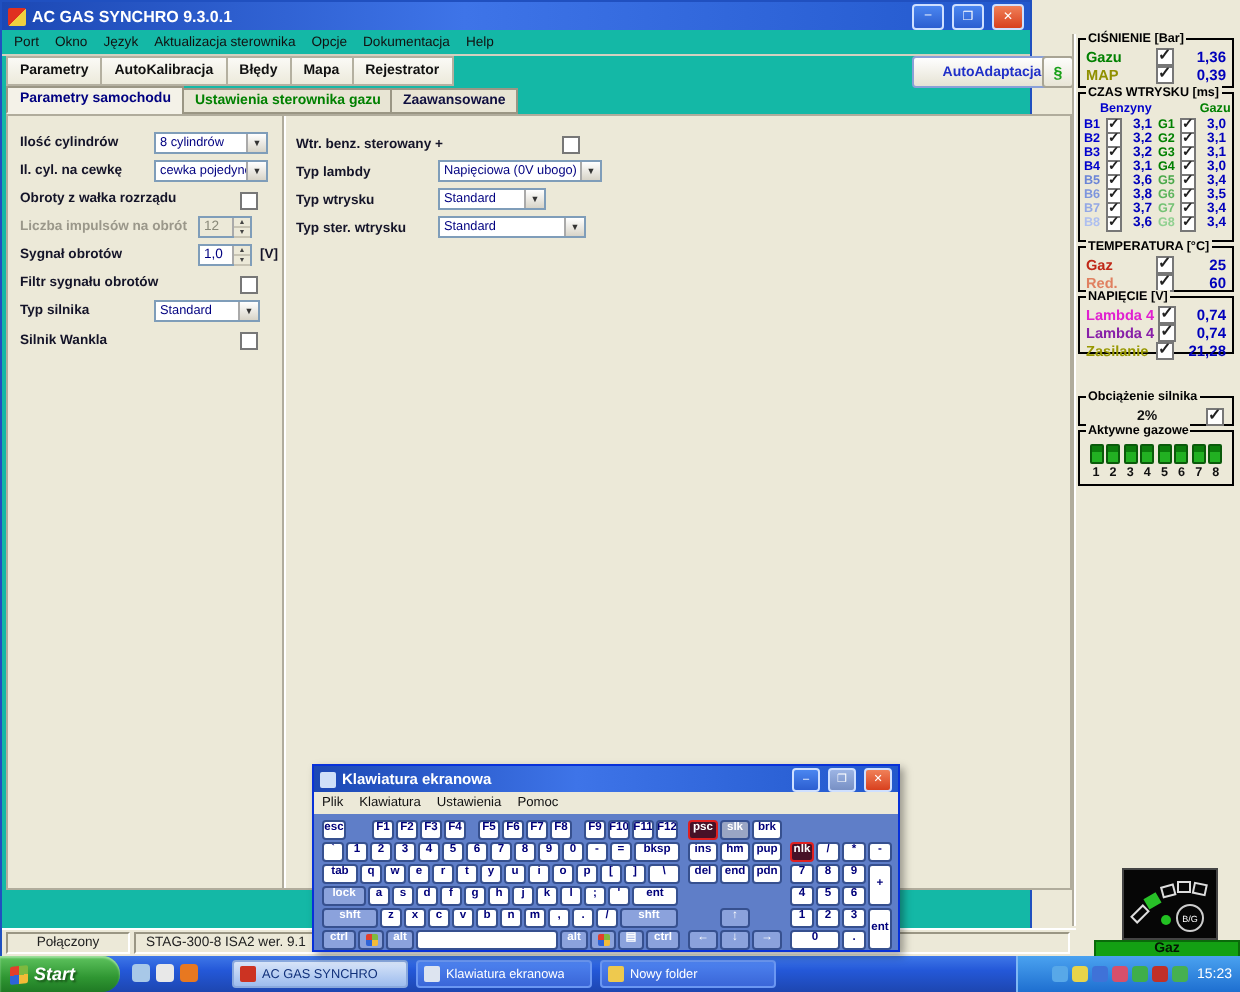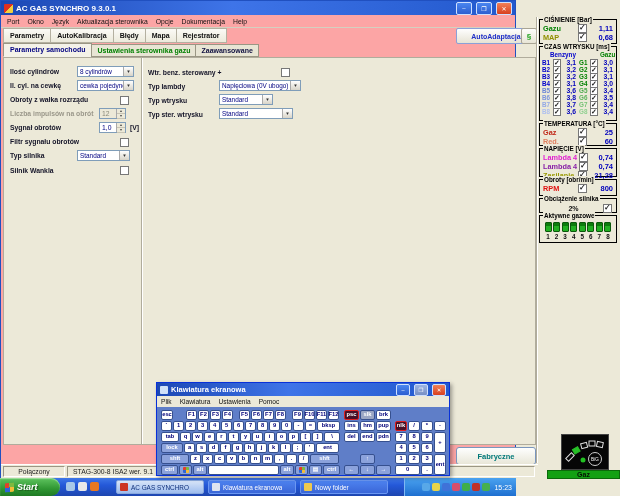--- a/index.html
+++ b/index.html
@@ -1,19 +1,19 @@
 <!DOCTYPE html>
 <html><head>
 <meta charset="utf-8">
 <style>
   html,body{margin:0;padding:0}
   body{font-family:"Liberation Sans",sans-serif;-webkit-font-smoothing:antialiased}
   #root{position:relative;width:620px;height:496px;overflow:hidden;background:#ece9d8}
   
-  .mainwin{position:absolute;left:0;top:0;width:516px;height:478px;background:#fca5a5;border:1px solid #2050c0;box-sizing:border-box}
+  .mainwin{position:absolute;left:0;top:0;width:516px;height:478px;background:#14b8a6;border:1px solid #2050c0;box-sizing:border-box}
   .mtitle{position:absolute;left:0;top:0;right:0;height:14px;background:linear-gradient(90deg,#1c48b4,#3e74e8 45%,#2258cc);display:flex;align-items:center;padding:0 3px;gap:3px}
   .appicon{width:9px;height:9px;background:linear-gradient(135deg,#e03020 50%,#f0d040 50%);border-radius:1px;flex:0 0 auto}
   .mtitle .t{color:#fff;font-weight:bold;font-size:8px;flex:1;white-space:nowrap}
   .wbtn{width:14px;height:11px;border-radius:2px;border:1px solid #cfe0ff;display:flex;align-items:center;justify-content:center;color:#fff;font-size:6px;margin-left:1px;background:linear-gradient(#4a86f0,#2c5ed0);cursor:default}
   .wbtn.close{background:linear-gradient(#f08058,#d8401e)}
   .mmenu{position:absolute;top:14px;left:0;right:0;height:12px;display:flex;align-items:center;padding-left:2px;border-bottom:1px solid #d4d0c0}
   .mitem{font-size:6.8px;padding:0 4px;color:#111;white-space:nowrap}
   .mtabs{position:absolute;top:27px;left:2px;display:flex;height:15px}
   .tbtn{border:1px solid #b4b0a0;background:linear-gradient(#fbfaf6,#eceadb);font-size:7px;font-weight:bold;padding:0 6px;margin-right:-1px;color:#101010;display:flex;align-items:center;white-space:nowrap}
   .autoad{position:absolute;top:27px;left:455px;width:78px;height:14px;border:1px solid #8aa0d8;background:linear-gradient(#fefefe,#e6e3d4);color:#2030c8;font-weight:bold;font-size:7px;display:flex;align-items:center;justify-content:center;border-radius:2px}
@@ -85,21 +85,21 @@
   .krow{display:flex;height:11px}
   .kseg{display:flex;flex-wrap:nowrap;flex:0 0 auto}
   .key{flex:0 0 auto;height:10px;margin:0 1px 1px 0;background:#fff;border:1px solid #36508f;border-radius:2px;color:#00007a;font-size:5.8px;font-weight:bold;display:flex;align-items:center;justify-content:center;line-height:1;box-sizing:border-box;white-space:nowrap;overflow:hidden}
   .kmod{background:#8ba2dc;color:#fff}
   .kgray{background:#9aa6c4;color:#fff}
   .kdark{background:#471127;color:#fff;border-color:#e02020}
   .tall{height:21px;position:relative;z-index:2}
   .ksp{flex:0 0 auto;height:10px}
   .winlogo{width:6px;height:6px;border-radius:1px;background:conic-gradient(#7eb93f 0 25%,#f3bb37 0 50%,#2f64d7 0 75%,#e23f2b 0)}
   
-  .tbar{position:absolute;left:0;top:478px;width:516px;height:18px;background:linear-gradient(#3e77e8,#2458d8 40%,#1d46b0)}
+  .tbar{position:absolute;left:0;top:478px;width:620px;height:18px;background:linear-gradient(#3e77e8,#2458d8 40%,#1d46b0)}
   .start{position:absolute;left:0;top:0;width:60px;height:18px;border-radius:0 9px 9px 0;background:linear-gradient(#5fc45f,#2f9632 60%,#1f7a24);display:flex;align-items:center;gap:3px;padding-left:5px;box-sizing:border-box;box-shadow:inset 0 1px 1px #9fe09f}
   .slogo{width:9px;height:9px;border-radius:1px;background:conic-gradient(#7eb93f 0 25%,#f3bb37 0 50%,#2f64d7 0 75%,#e23f2b 0);transform:skewY(-6deg)}
   .stext{color:#fff;font-weight:bold;font-style:italic;font-size:9px;text-shadow:1px 1px 1px #1a5a1a}
   .ql{position:absolute;left:66px;top:4px;display:flex;gap:3px}
   .qlico{width:9px;height:9px;border-radius:2px}
   .tasks{position:absolute;left:116px;top:2px;display:flex;gap:4px}
   .taskbtn{width:88px;height:14px;border-radius:2px;background:linear-gradient(#4d82ef,#3a66d8);border:1px solid #6b97f2;display:flex;align-items:center;gap:3px;padding:0 3px;box-sizing:border-box}
   .taskbtn.active{background:linear-gradient(#d7e4f8,#9dbcee);border-color:#89a8dd}
   .tlabel{color:#fff;font-size:6.4px;white-space:nowrap;overflow:hidden}
   .taskbtn.active .tlabel{color:#10307a}
@@ -221,26 +221,26 @@
     </div>
 
     <div class="rdiv"></div>
     <div class="rpanel">
 
       <div class="gb" style="top:2px;height:25px">
         <span class="gt">CIŚNIENIE [Bar]</span>
       <div class="prow">
             <span class="plab" style="color: rgb(0, 128, 0);">Gazu</span>
             <span class="cb checked"></span>
-            <span class="pval">1,11</span>
+            <span class="pval">1,36</span>
           </div>
           <div class="prow">
             <span class="plab" style="color: rgb(144, 144, 0);">MAP</span>
             <span class="cb checked"></span>
-            <span class="pval">0,68</span>
+            <span class="pval">0,39</span>
           </div>
         </div>
 
       <div class="gb" style="top:29px;height:75px">
         <span class="gt">CZAS WTRYSKU  [ms]</span>
         <div class="ihead">
           <span class="hp">Benzyny</span>
           <span class="hg">Gazu</span>
         </div>
         <div>
@@ -337,28 +337,20 @@
             <span class="cb checked"></span>
             <span class="pval">0,74</span>
           </div>
           <div class="prow">
             <span class="plab" style="color: rgb(152, 152, 0);">Zasilanie</span>
             <span class="cb checked"></span>
             <span class="pval">21,28</span>
           </div>
         </div>
 
-      <div class="gb" style="top:162px;height:17px">
-        <span class="gt">Obroty [obr/min]</span>
-      <div class="prow">
-            <span class="plab" style="color: rgb(224, 16, 16);">RPM</span>
-            <span class="cb checked"></span>
-            <span class="pval">800</span>
-          </div>
-        </div>
 
       <div class="gb" style="top:181px;height:15px">
         <span class="gt">Obciążenie silnika</span>
         <div class="lrow">
           <span class="loadval">2%</span>
           <span class="cb checked"></span>
         </div>
       </div>
 
       <div class="gb" style="top:198px;height:28px">
@@ -407,21 +399,20 @@
         <rect x="19" y="8" width="6" height="5" fill="none" stroke="#ddd" transform="rotate(-15 22 10)"></rect>
         <rect x="27" y="6" width="6" height="5" fill="none" stroke="#ddd"></rect>
         <rect x="35" y="7" width="6" height="5" fill="none" stroke="#ddd" transform="rotate(12 38 9)"></rect>
         <circle cx="33" cy="24" r="6.5" fill="none" stroke="#ccc"></circle>
         <text x="33" y="26" text-anchor="middle" font-size="4.5" fill="#fff" font-family="Liberation Sans, sans-serif">B/G</text>
         <circle cx="21" cy="25" r="2.5" fill="#22c022"></circle>
       </svg>
     </div>
     <div class="gazbar">Gaz</div>
 
-    <div class="factory">Fabryczne</div>
 
     <div class="sbar">
       <span class="scell c1">Połączony</span>
       <span class="scell c2">STAG-300-8 ISA2   wer. 9.1</span>
     </div>
   </div>
 
   <div class="kbwin">
     <div class="ktitle">
       <span class="kicon"></span>

